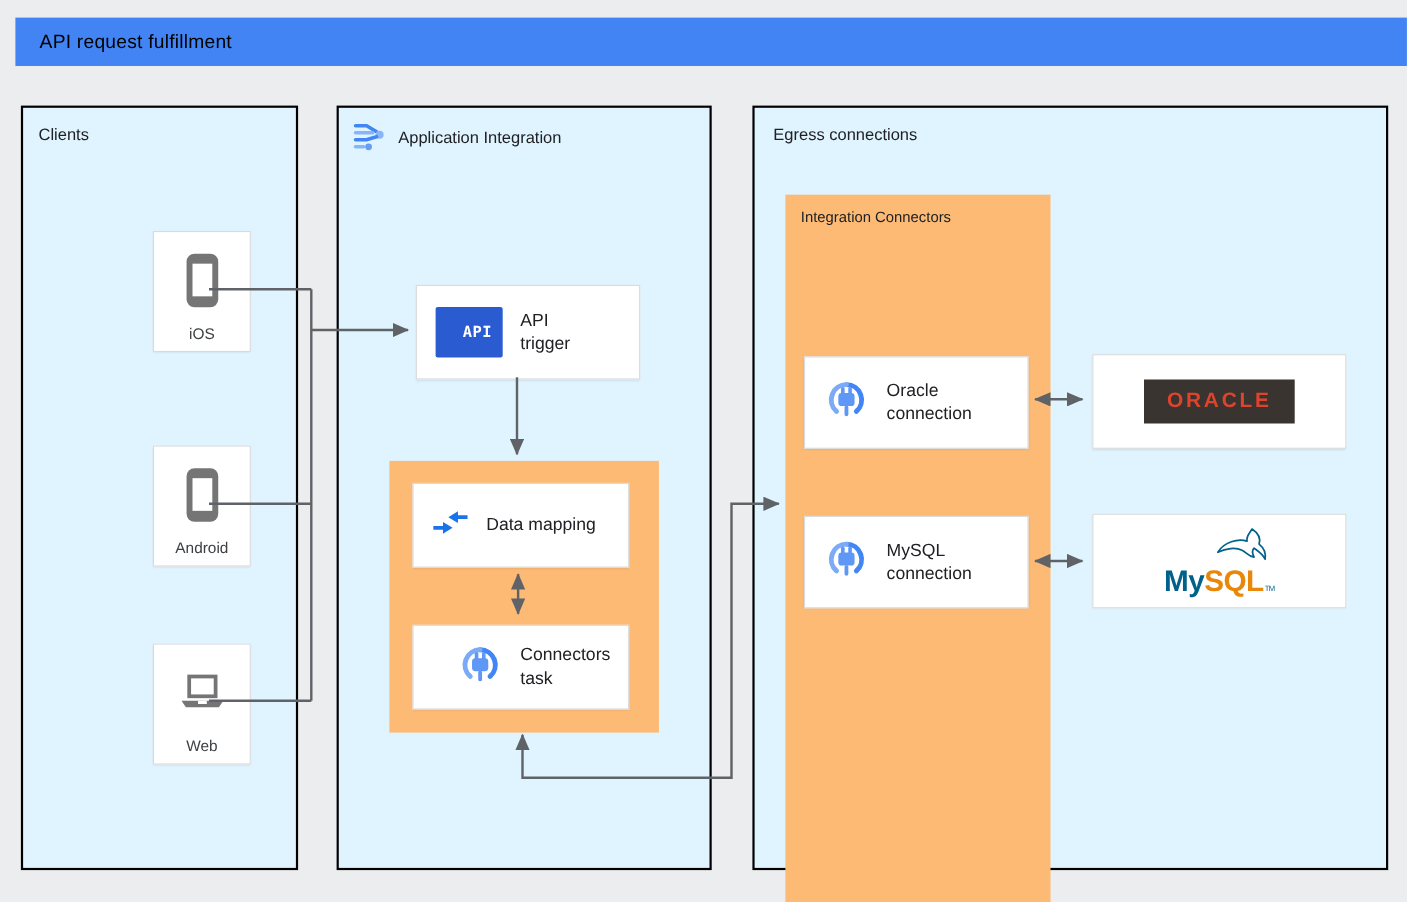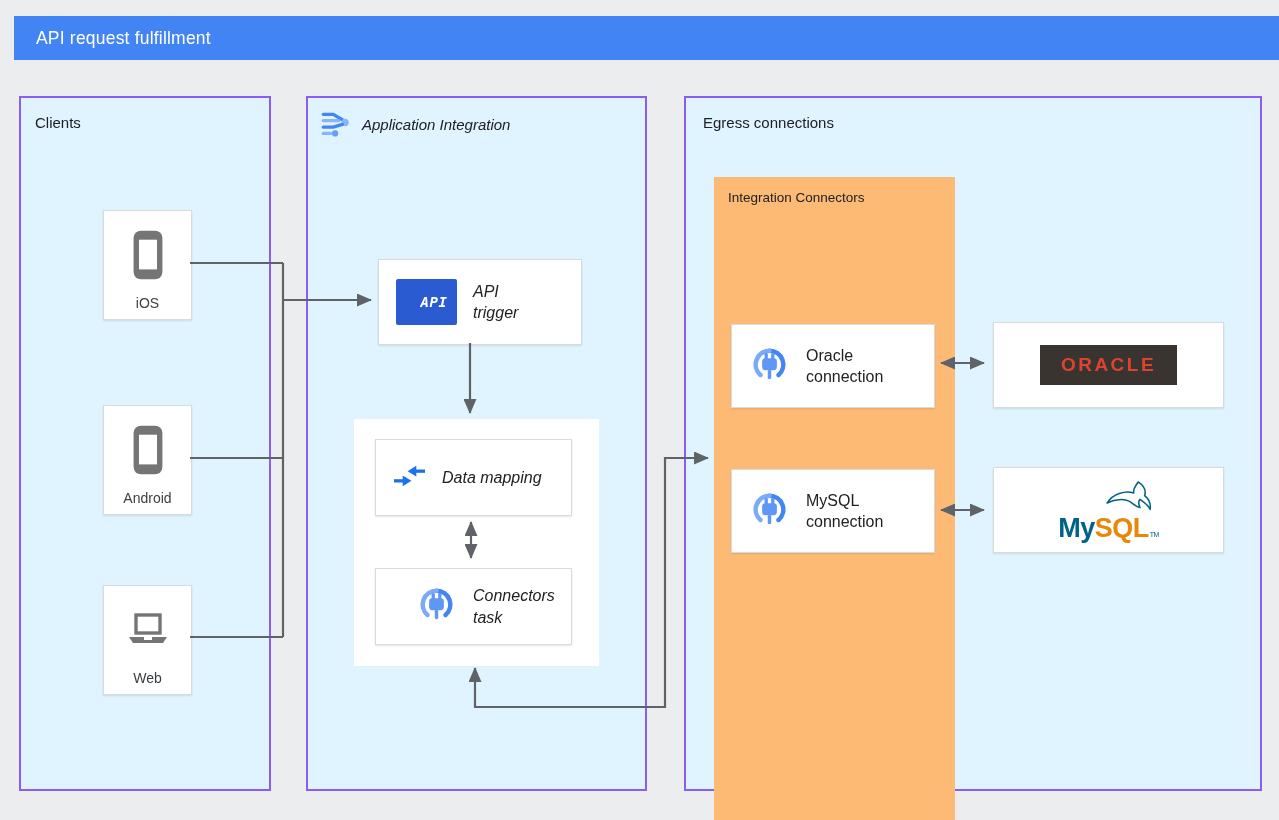--- a/index.html
+++ b/index.html
@@ -8,66 +8,66 @@
     font-family:"Liberation Sans",sans-serif;color:#202124;
     position:relative;overflow:hidden;
   }
   .canvas{position:absolute;inset:0;}
 
   
   .header-bar{
     position:absolute;left:14px;top:16px;right:0;height:44px;
     background:#4284F4;display:flex;align-items:center;padding-left:22px;
   }
-  .header-bar .title{color:#ffffff;font-size:17.5px;letter-spacing:.2px;}
+  .header-bar .title{color:#000000;font-size:17.5px;letter-spacing:.2px;}
 
   
   .panel{
-    position:absolute;background:#DFF4FE;border:2px solid #8b5cf6;
+    position:absolute;background:#DFF4FE;border:2px solid #000000;
     box-sizing:border-box;
   }
   .panel-title{font-size:15px;color:#202124;}
   #panel-clients{left:19px;top:96px;width:252px;height:695px;}
   #panel-clients .panel-title{position:absolute;left:14px;top:16px;}
-  #panel-appint{left:306px;top:96px;width:341px;height:695px;font-style:italic;}
+  #panel-appint{left:306px;top:96px;width:341px;height:695px;}
   #panel-egress{left:684px;top:96px;width:578px;height:695px;}
   #panel-egress .panel-title{position:absolute;left:17px;top:16px;}
 
   .appint-header{position:absolute;left:11px;top:9px;display:flex;align-items:center;gap:9px;}
   .appint-header .panel-title{white-space:nowrap;}
 
   
   .card{
     position:absolute;background:#fff;border:1px solid #D8DADC;
     box-sizing:border-box;box-shadow:0 1px 2px rgba(0,0,0,.10);
   }
 
   
   .client-card{
     width:89px;height:110px;display:flex;flex-direction:column;
-    align-items:center;padding-top:15px;box-sizing:border-box;
+    align-items:center;padding-top:15px;box-sizing:border-box;margin-left:36px;
   }
   .client-card .icon-slot{height:57px;display:flex;align-items:center;justify-content:center;}
   .client-card .client-label{margin-top:12px;font-size:14px;color:#3C4043;}
 
   
   .node-card{display:flex;align-items:center;padding-left:17px;gap:16px;}
   .node-label{font-size:16px;line-height:1.32;color:#202124;}
   .wrap-60{width:62px;}
   .wrap-105{width:108px;}
 
   .api-chip{
     width:46px;height:46px;background:#2B5BD1;border-radius:2px;flex:0 0 auto;
     display:flex;align-items:center;justify-content:center;
     color:#fff;font-family:"DejaVu Sans Mono",monospace;
     font-weight:bold;font-size:14px;letter-spacing:.5px;padding-left:15px;
   }
 
   
-  .group-box{position:absolute;left:46px;top:321px;width:245px;height:247px;background:#ffffff;}
+  .group-box{position:absolute;left:46px;top:321px;width:245px;height:247px;background:#fdba74;}
 
   
   .yellow-panel{position:absolute;left:28px;top:79px;width:241px;height:662px;background:#fdba74;}
   .yellow-panel .sub-title{position:absolute;left:14px;top:13px;font-size:13.5px;color:#202124;}
 
   
   .logo-card{display:flex;align-items:center;justify-content:center;}
   .oracle-box{
     width:137px;height:40px;background:#39342F;display:flex;align-items:center;justify-content:center;
   }

